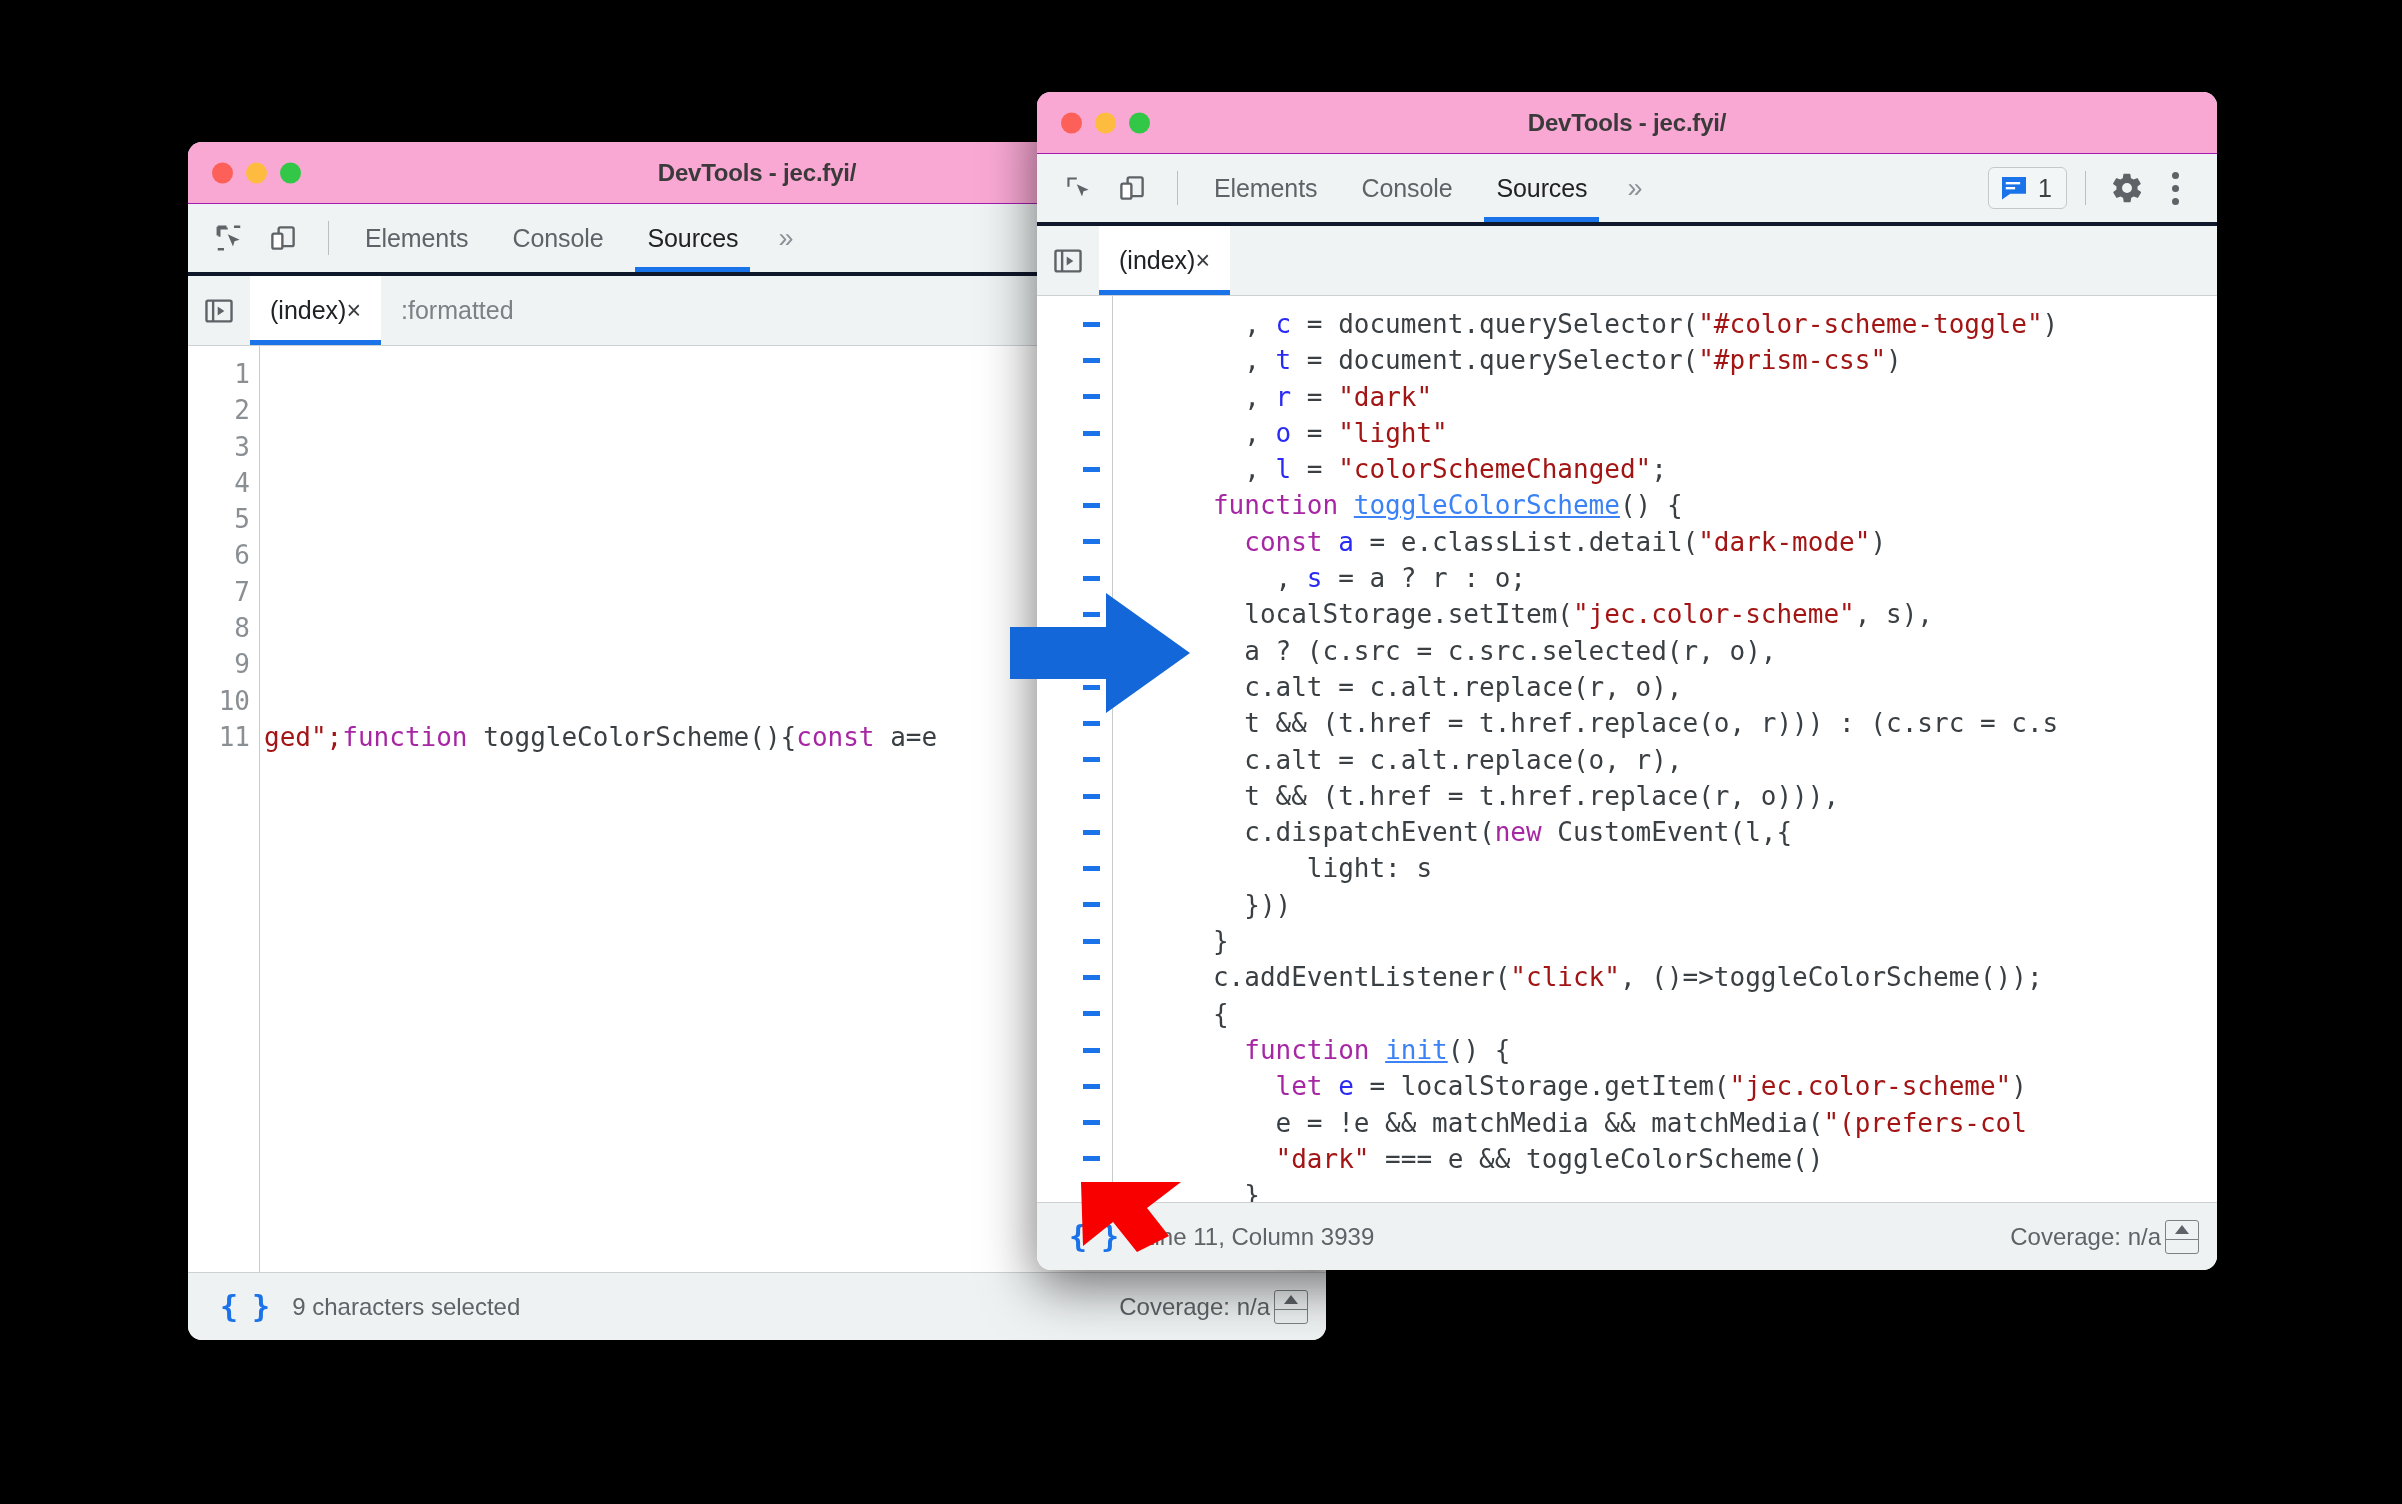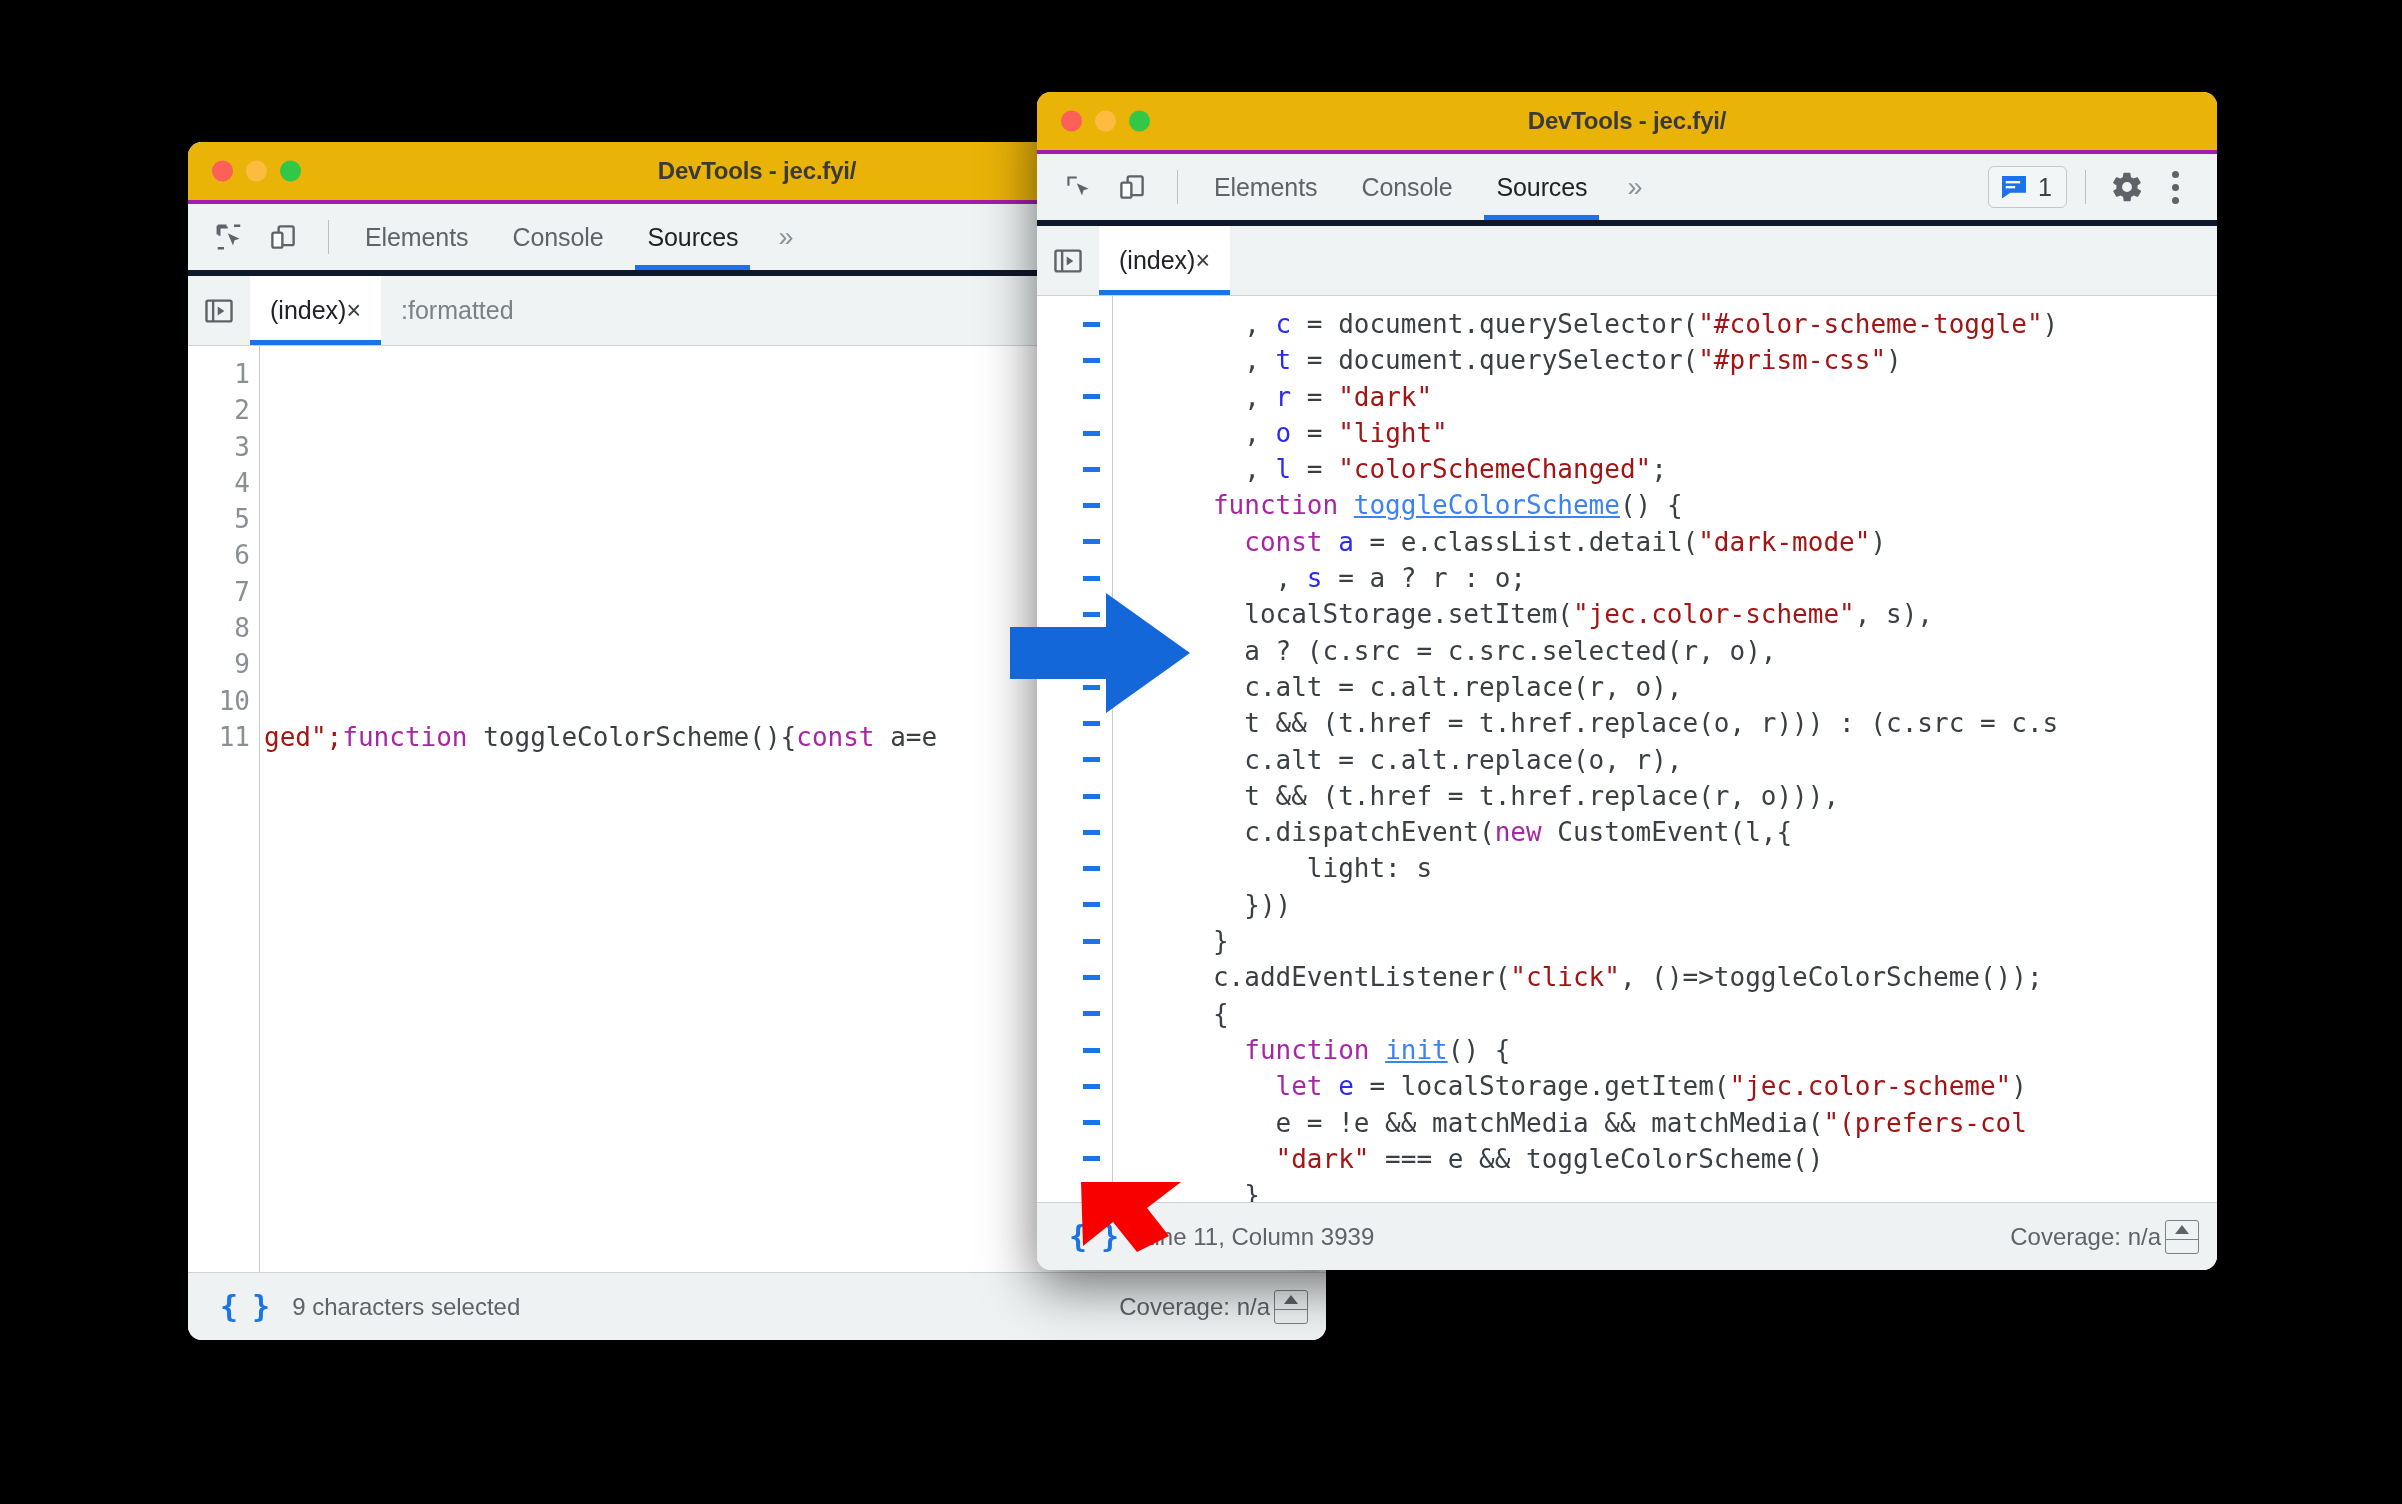--- a/index.html
+++ b/index.html
@@ -13,25 +13,25 @@
 
   
   .window {
     position: absolute;
     border-radius: 14px;
     overflow: hidden;
     background: #fff;
   }
   .titlebar {
     height: 62px;
-    background: #eab308;
+    background: #f9a8d4;
     display: flex;
     align-items: center;
     position: relative;
-    border-bottom: 4px solid #a21caf;
+    border-bottom: 1px solid #a21caf;
   }
   .traffic {
     display: flex; gap: 13px;
     position: absolute; left: 24px; top: 50%;
     transform: translateY(-50%);
   }
   .dot { width: 21px; height: 21px; border-radius: 50%; }
   .dot.red    { background: #fc6058; }
   .dot.yellow { background: #fdbc40; }
   .dot.green  { background: #33c748; }
@@ -39,21 +39,21 @@
     width: 100%; text-align: center;
     font-size: 24px; font-weight: bold; color: #3a3a3a;
     letter-spacing: -0.2px;
   }
 
   
   .dt-toolbar {
     height: 72px;
     background: #eff3f4;
     display: flex; align-items: stretch;
-    border-bottom: 6px solid #0f172a;
+    border-bottom: 4px solid #0f172a;
     position: relative;
   }
   .tb-icons { display: flex; align-items: center; padding-left: 18px; gap: 8px; }
   .tb-icon {
     width: 46px; height: 46px;
     display: flex; align-items: center; justify-content: center;
     border-radius: 4px;
   }
   .tb-sep {
     width: 1px; background: #b9bfc2;

